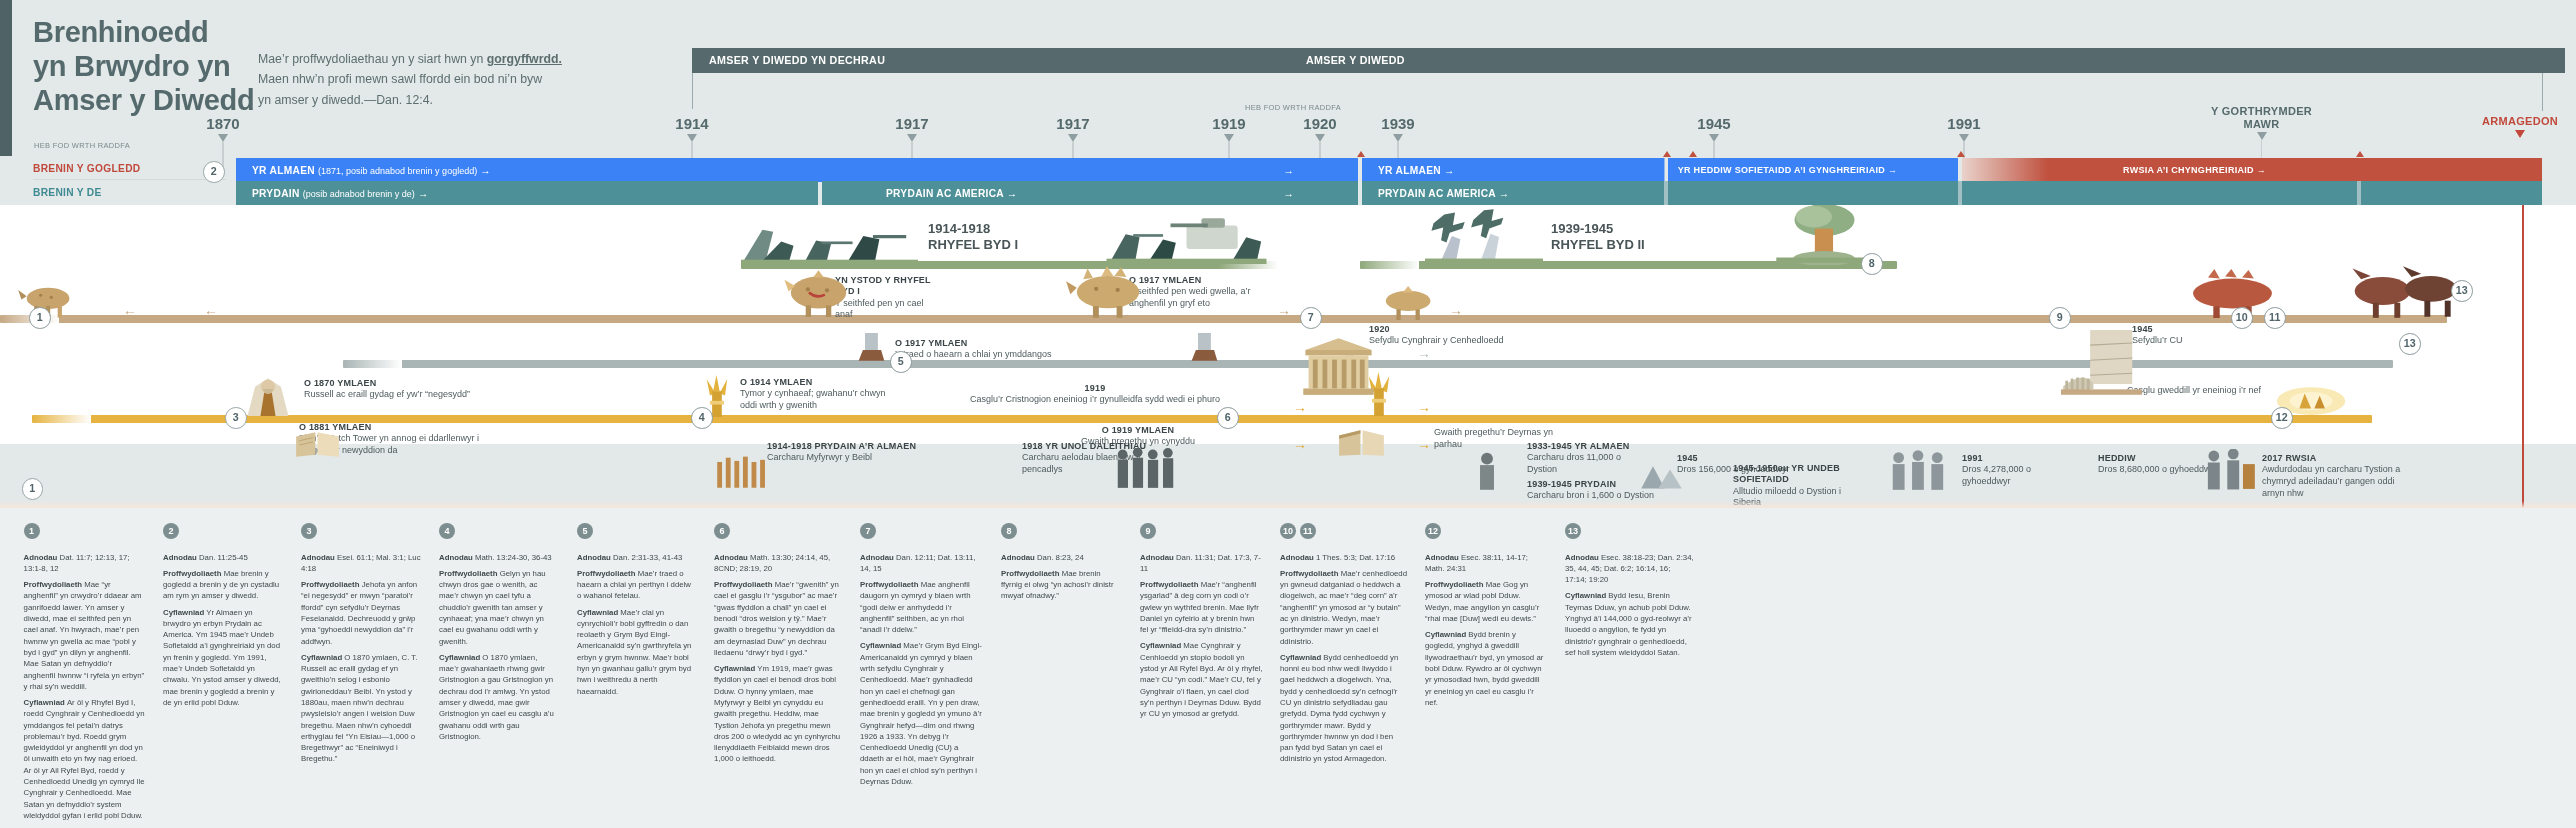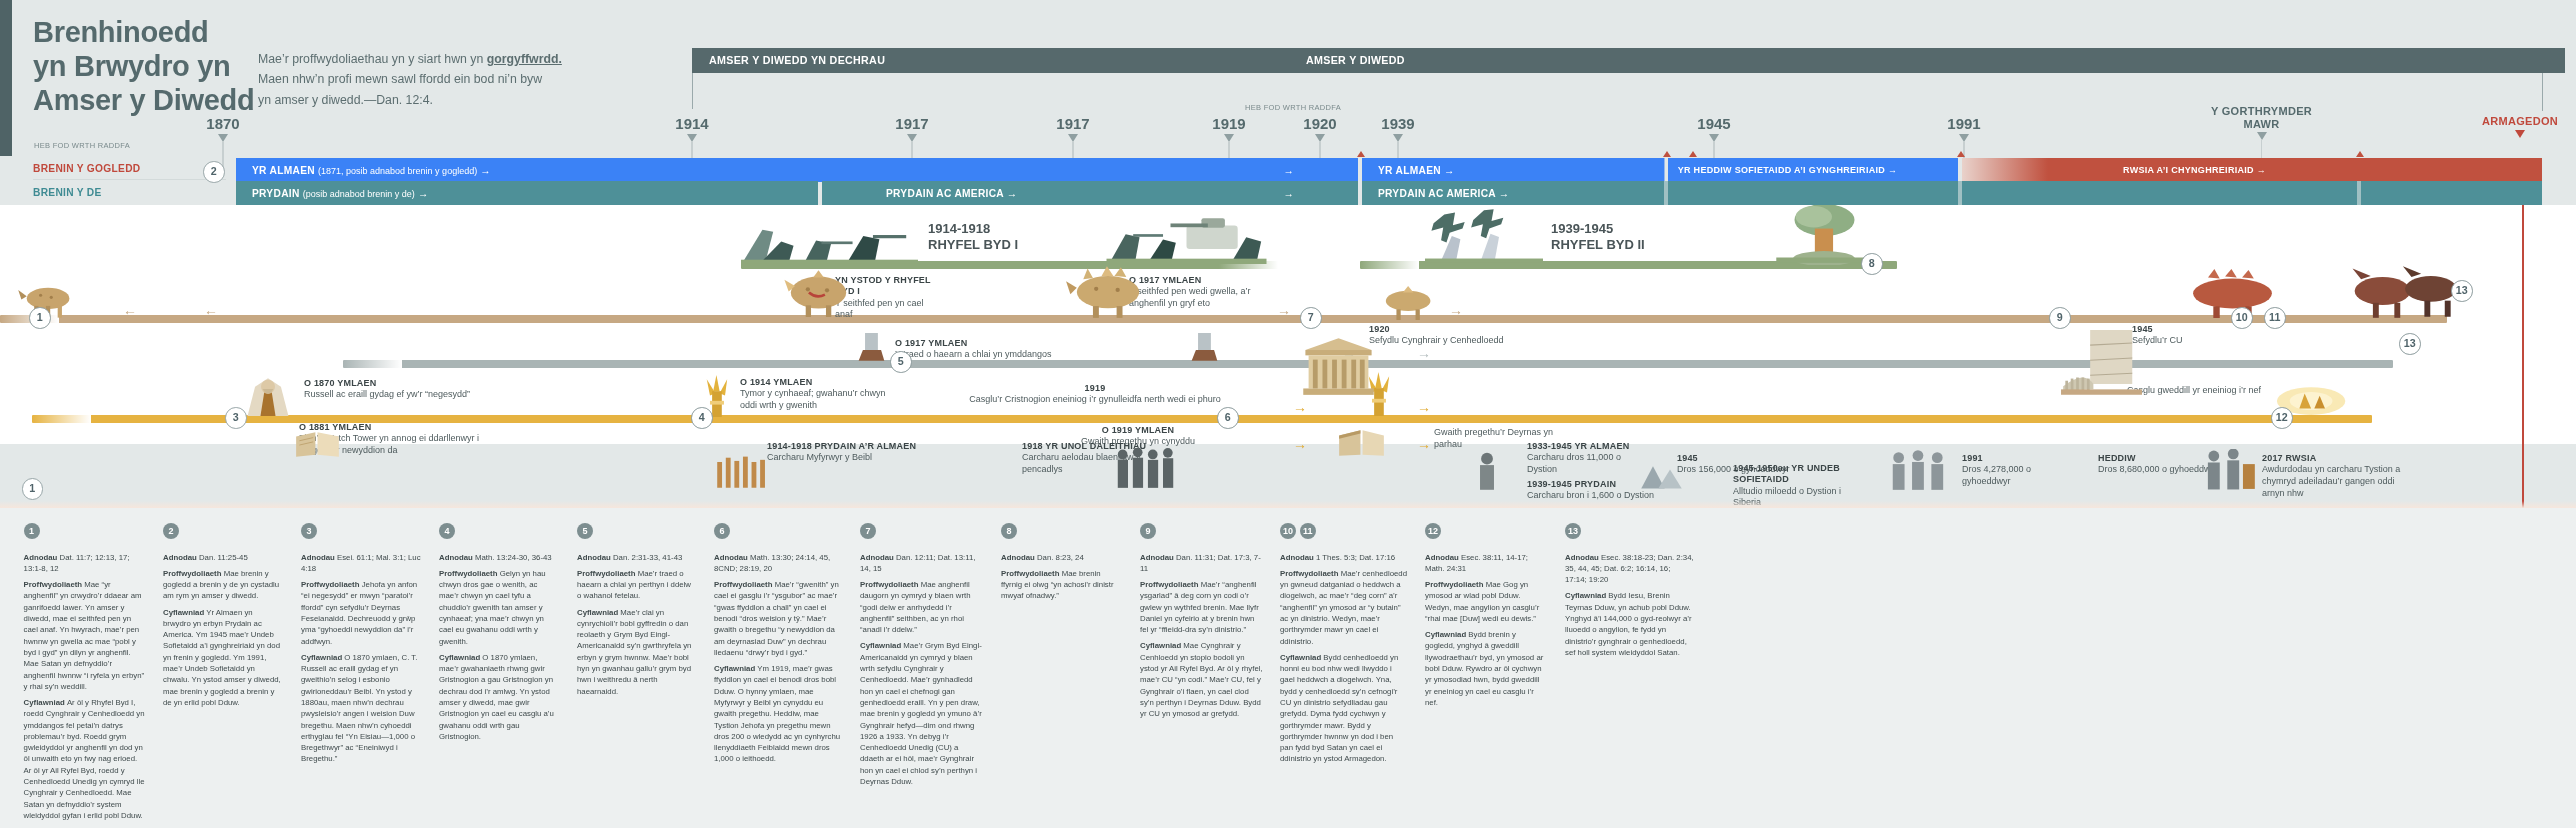--- a/index.html
+++ b/index.html
@@ -550,21 +550,21 @@
     <div class="ev" style="left:740px; top:172px; width:161px">
       <div class="t">O 1914 YMLAEN</div>
       <div class="d">Tymor y cynhaeaf; gwahanu’r chwyn oddi wrth y gwenith</div>
     </div>
     <div class="ev" style="left:895px; top:133px; width:225px">
       <div class="t">O 1917 YMLAEN</div>
       <div class="d">Y traed o haearn a chlai yn ymddangos</div>
     </div>
     <div class="ev ctr" style="left:907px; top:178px; width:376px">
       <div class="t">1919</div>
-      <div class="d">Casglu’r Cristnogion eneiniog i’r gynulleidfa nerth wedi ei phuro</div>
+      <div class="d">Casglu’r Cristnogion eneiniog i’r gynulleidfa sydd wedi ei phuro</div>
     </div>
     <div class="ev ctr" style="left:1009px; top:220px; width:258px">
       <div class="t">O 1919 YMLAEN</div>
       <div class="d">Gwaith pregethu yn cynyddu</div>
     </div>
     <div class="ev" style="left:1434px; top:222px; width:123px">
       <div class="d">Gwaith pregethu’r Deyrnas yn parhau</div>
     </div>
     <div class="ev" style="left:299px; top:217px; width:182px">
       <div class="t">O 1881 YMLAEN</div>

